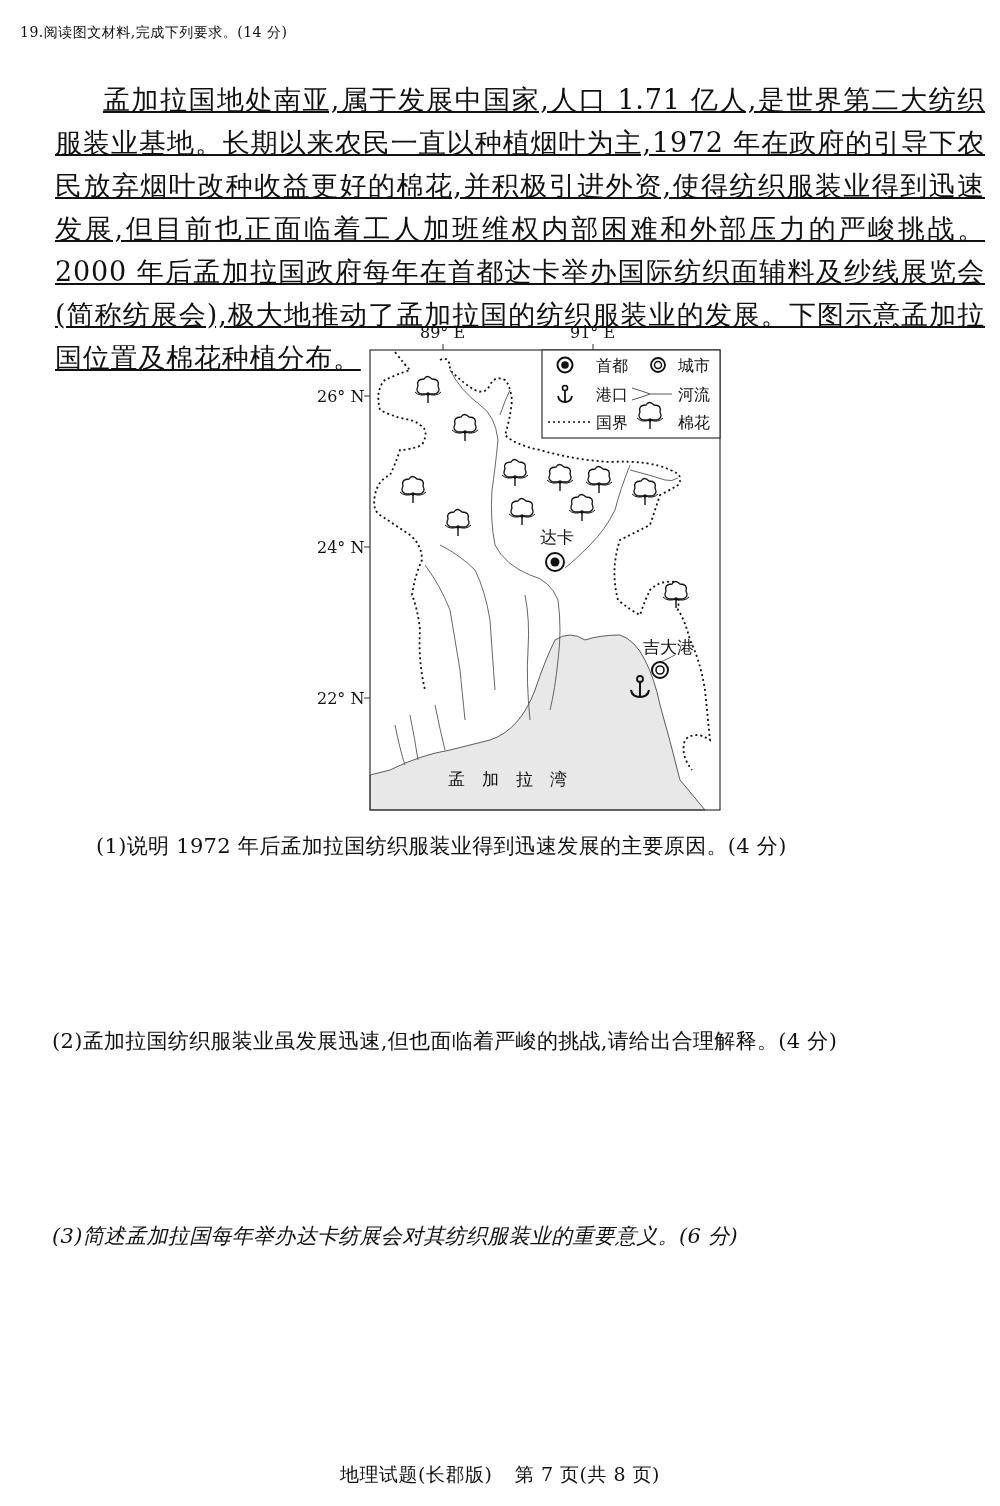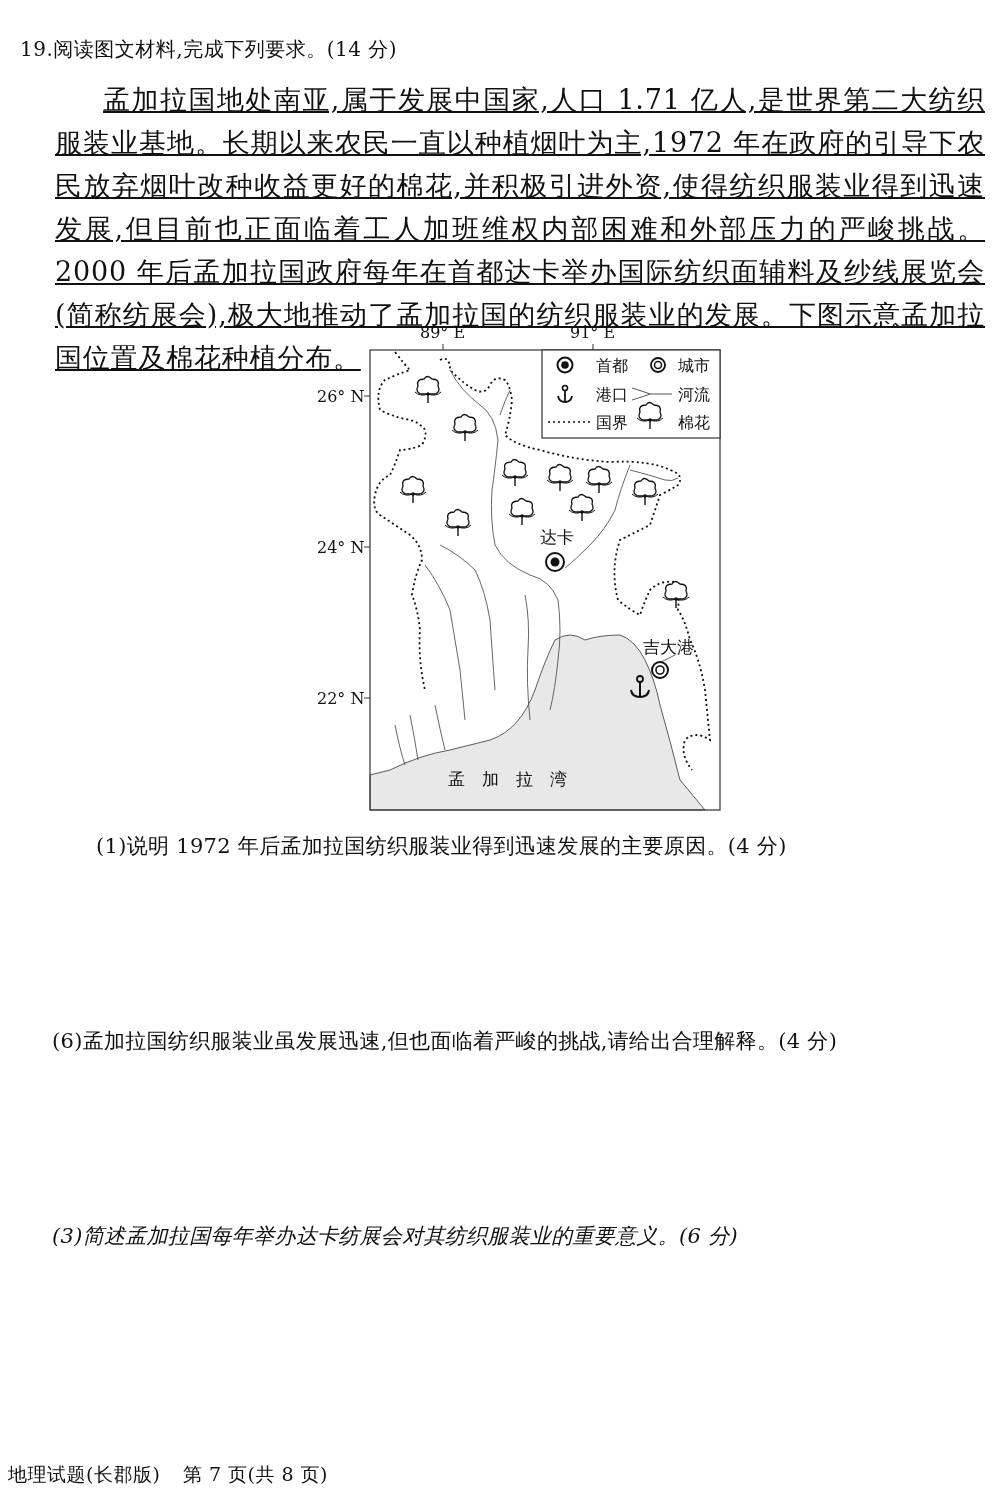--- a/index.html
+++ b/index.html
@@ -1,24 +1,24 @@
 <!DOCTYPE html>
 <html><head>
 <meta charset="utf-8">
 <style>
   html, body { margin: 0; padding: 0; background: #ffffff; }
   body { width: 1000px; height: 1506px; position: relative; overflow: hidden;
          font-family: "DejaVu Serif", "Liberation Serif", serif; color: #111; }
-  .q-title { position: absolute; left: 20px; top: 36px; font-size: 20px; letter-spacing: 0.5px; }
+  .q-title { position: absolute; left: 20px; top: 24px; font-size: 14px; letter-spacing: 0.5px; }
   .para { position: absolute; left: 55px; top: 78px; width: 930px; font-size: 27px;
           line-height: 43px; text-indent: 48px; letter-spacing: 0.8px; text-align: justify; text-decoration: underline; }
   .map-wrap { position: absolute; left: 300px; top: 310px; width: 430px; height: 510px; }
   .map-wrap svg { position: absolute; left: 0; top: 0; }
   .sub-q { position: absolute; left: 52px; font-size: 21px; letter-spacing: 0.3px; }
-  .footer { position: absolute; top: 1462px; left: 0; width: 1000px; 
+  .footer { position: absolute; top: 1462px; left: 0; width: 1000px; text-align: center;
             font-size: 19px; letter-spacing: 0.5px; }
   .footer span { margin: 0 8px; }
   .lbl { font-family: "DejaVu Serif", "Liberation Serif", serif; fill: #111; }
 </style>
 </head>
 <body>
 
 <div class="q-title">19.阅读图文材料,完成下列要求。(14 分)</div>
 
 <div class="para">孟加拉国地处南亚,属于发展中国家,人口 1.71 亿人,是世界第二大纺织服装业基地。长期以来农民一直以种植烟叶为主,1972 年在政府的引导下农民放弃烟叶改种收益更好的棉花,并积极引进外资,使得纺织服装业得到迅速发展,但目前也正面临着工人加班维权内部困难和外部压力的严峻挑战。2000 年后孟加拉国政府每年在首都达卡举办国际纺织面辅料及纱线展览会(简称纺展会),极大地推动了孟加拉国的纺织服装业的发展。下图示意孟加拉国位置及棉花种植分布。</div>
@@ -109,19 +109,19 @@
       <text class="lbl" x="378" y="90" font-size="16">河流</text>
       <line x1="248" y1="112" x2="290" y2="112" stroke="#111" stroke-width="1.6" stroke-dasharray="2,3"></line>
       <text class="lbl" x="296" y="118" font-size="16">国界</text>
       <use href="#cotton" x="350" y="106"></use>
       <text class="lbl" x="378" y="118" font-size="16">棉花</text>
     </g>
   </svg>
 </div>
 
 <div class="sub-q" style="top:832px;margin-left:44px;">(1)说明 1972 年后孟加拉国纺织服装业得到迅速发展的主要原因。(4 分)</div>
-<div class="sub-q" style="top:1027px;">(6)孟加拉国纺织服装业虽发展迅速,但也面临着严峻的挑战,请给出合理解释。(4 分)</div>
+<div class="sub-q" style="top:1027px;">(2)孟加拉国纺织服装业虽发展迅速,但也面临着严峻的挑战,请给出合理解释。(4 分)</div>
 <div class="sub-q" style="top:1222px;font-style:italic;">(3)简述孟加拉国每年举办达卡纺展会对其纺织服装业的重要意义。(6 分)</div>
 
 <div class="footer">
   <span>地理试题(长郡版)</span>
   <span>第 7 页(共 8 页)</span>
 </div>
 
 </body></html>

